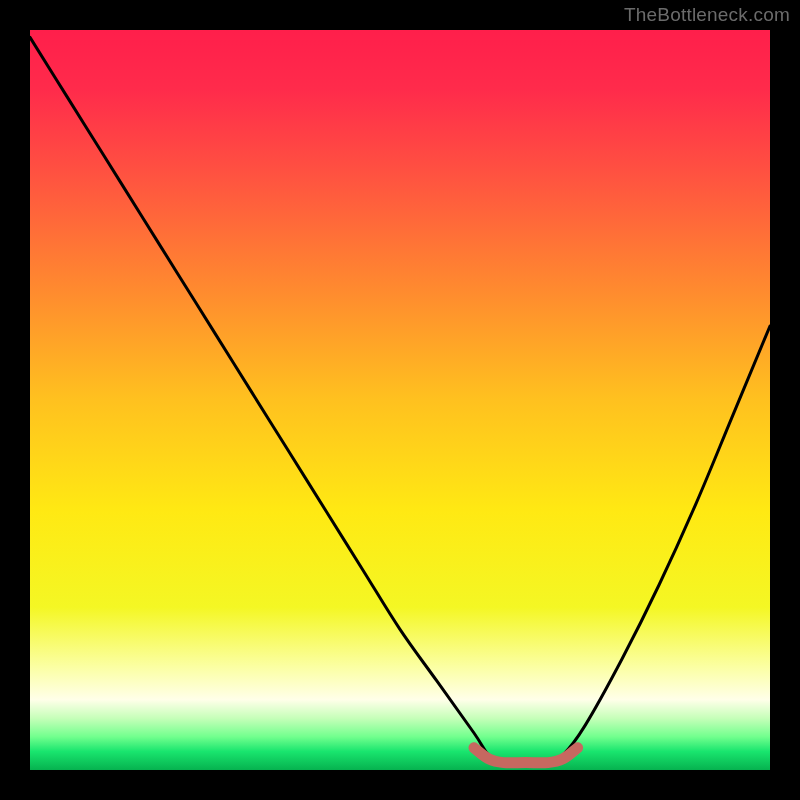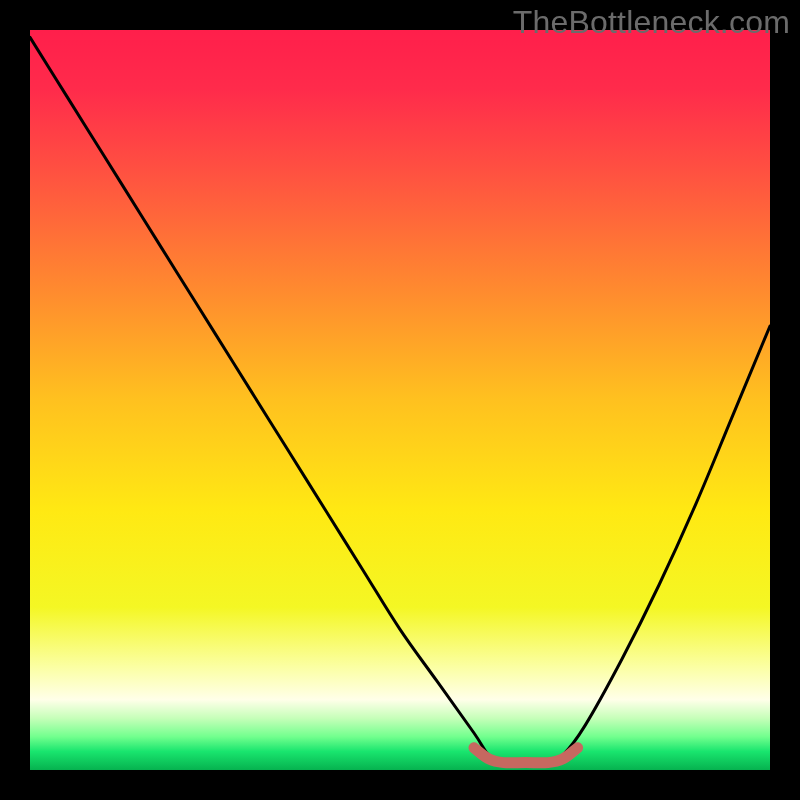--- a/index.html
+++ b/index.html
@@ -16,21 +16,21 @@
     left: 0;
     width: 800px;
     height: 800px;
     background: #000;
   }
   .watermark {
     position: absolute;
     top: 4px;
     right: 10px;
     font-family: Arial, Helvetica, sans-serif;
-    font-size: 32px;
+    font-size: 19px;
     color: #6b6b6b;
     font-weight: 400;
     letter-spacing: 0.2px;
   }
   svg {
     display: block;
   }
 </style>
 </head>
 <body>

